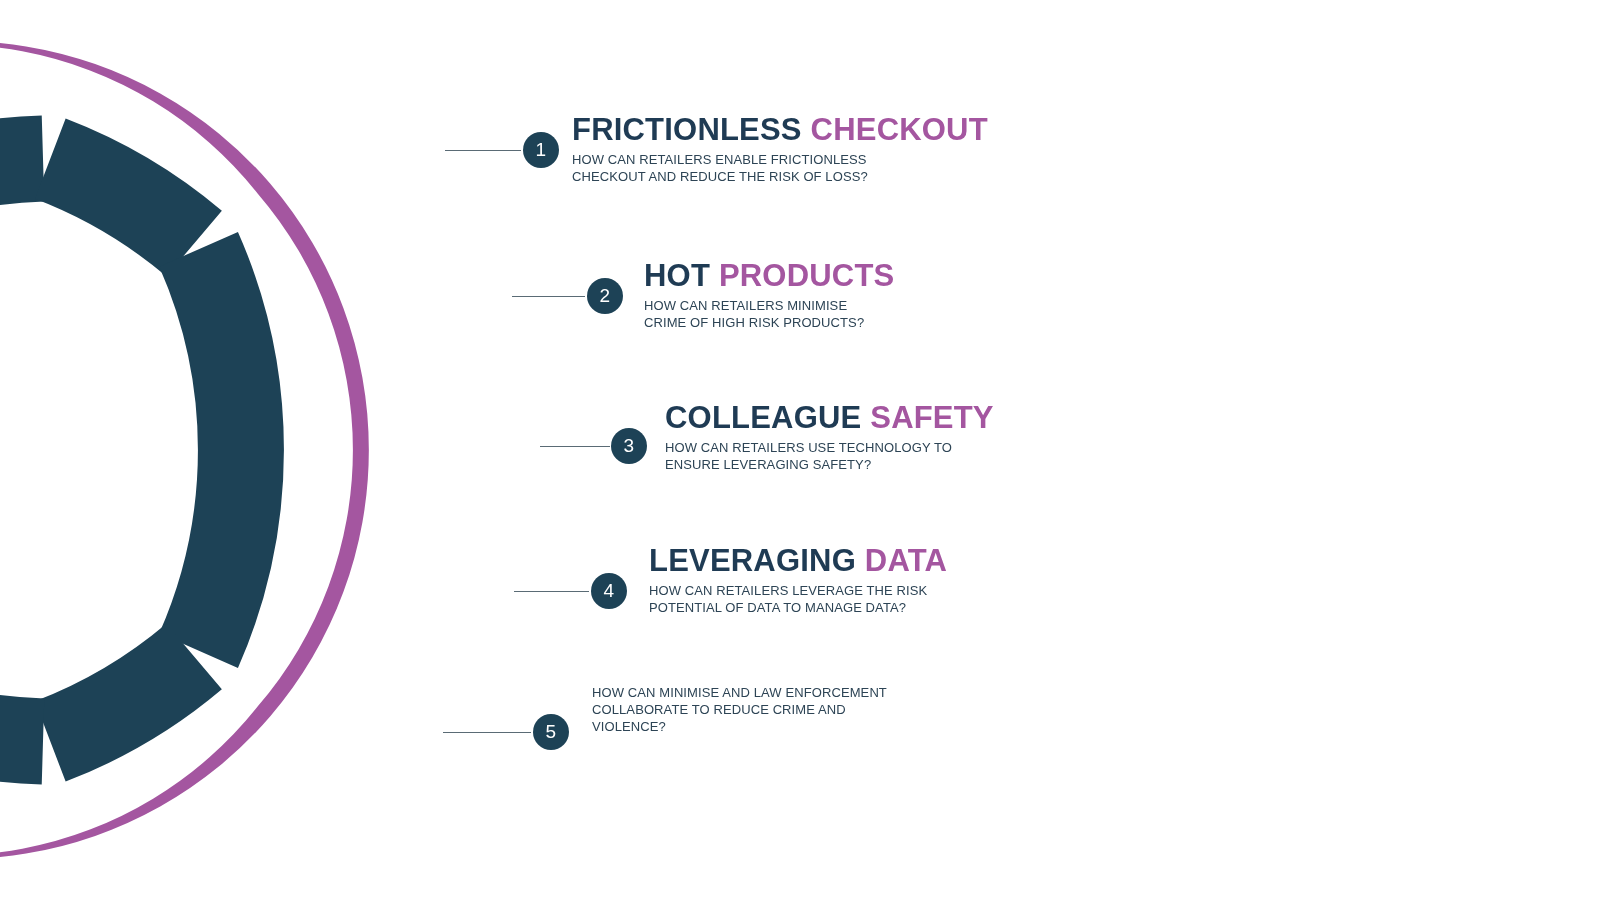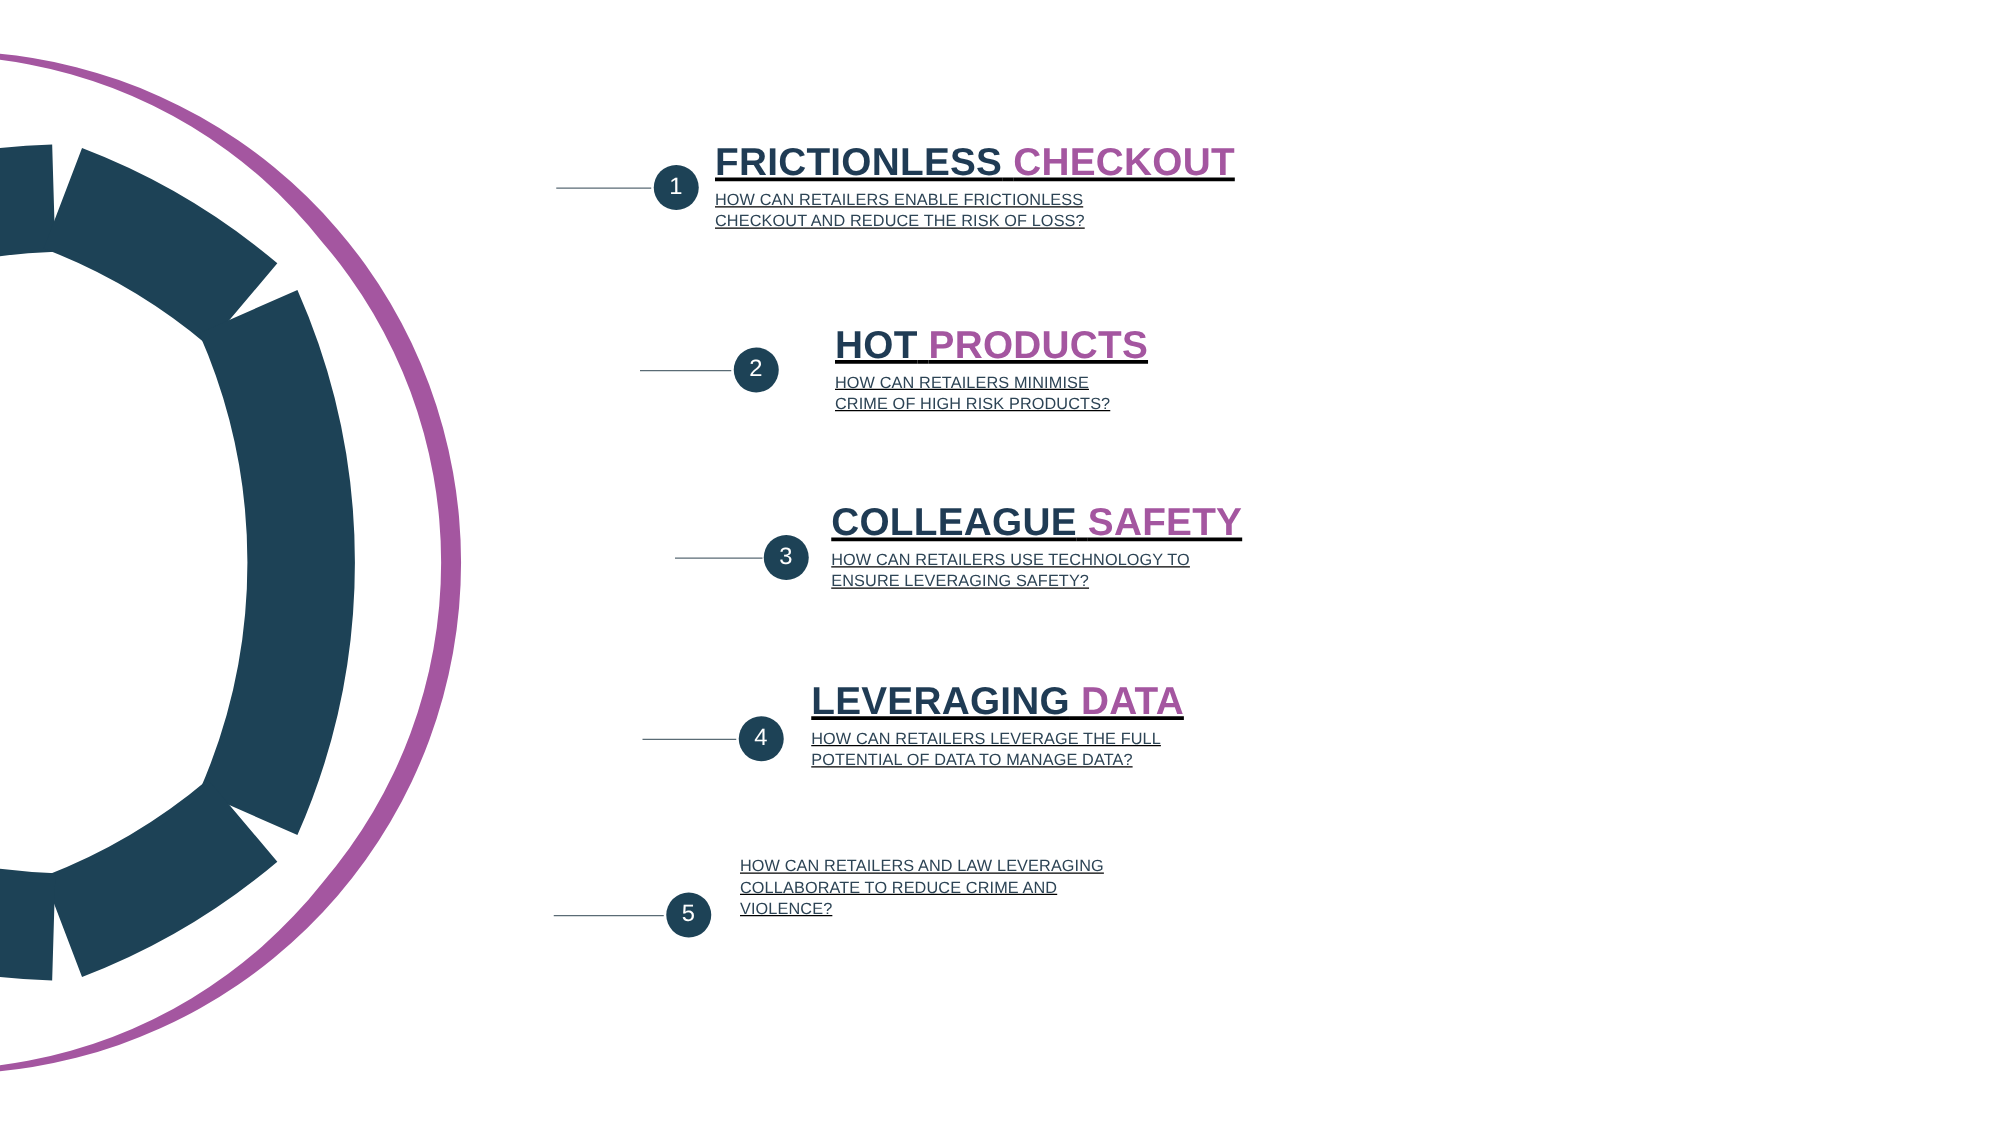--- a/index.html
+++ b/index.html
@@ -43,21 +43,20 @@
     justify-content: center;
     color: #ffffff;
     font-size: 19px;
     font-weight: 400;
     letter-spacing: .5px;
   }
 
   
   .item-text {
     position: absolute;
-    text-decoration: underline;
   }
   .item-title {
     font-size: 31px;
     font-weight: 700;
     letter-spacing: .2px;
     line-height: 1.06;
     white-space: nowrap;
     margin: 0 0 4px 0;
   }
   .t-dark { color: #1f3b54; }
@@ -191,21 +190,21 @@
     <div class="item-title">
       <span class="t-dark">FRICTIONLESS</span>
       <span class="t-accent">CHECKOUT</span>
     </div>
     <div class="item-desc">
       <span>HOW CAN RETAILERS ENABLE FRICTIONLESS</span>
       <span>CHECKOUT AND REDUCE THE RISK OF LOSS?</span>
     </div>
   </div>
 
-  <div class="item-text" style="left:644px; top:260px;margin-left:24px;">
+  <div class="item-text" style="left:644px; top:260px;">
     <div class="item-title">
       <span class="t-dark">HOT</span>
       <span class="t-accent">PRODUCTS</span>
     </div>
     <div class="item-desc">
       <span>HOW CAN RETAILERS MINIMISE</span>
       <span>CRIME OF HIGH RISK PRODUCTS?</span>
     </div>
   </div>
 
@@ -219,26 +218,26 @@
       <span>ENSURE LEVERAGING SAFETY?</span>
     </div>
   </div>
 
   <div class="item-text" style="left:649px; top:545px;">
     <div class="item-title">
       <span class="t-dark">LEVERAGING</span>
       <span class="t-accent">DATA</span>
     </div>
     <div class="item-desc">
-      <span>HOW CAN RETAILERS LEVERAGE THE FULL</span>
+      <span>HOW CAN RETAILERS LEVERAGE THE RISK</span>
       <span>POTENTIAL OF DATA TO MANAGE DATA?</span>
     </div>
   </div>
 
   <div class="item-text" style="left:592px; top:684px;">
     <div class="item-desc">
-      <span>HOW CAN RETAILERS AND LAW LEVERAGING</span>
+      <span>HOW CAN MINIMISE AND LAW ENFORCEMENT</span>
       <span>COLLABORATE TO REDUCE CRIME AND</span>
       <span>VIOLENCE?</span>
     </div>
   </div>
 
 </div>
 
 </body></html>

